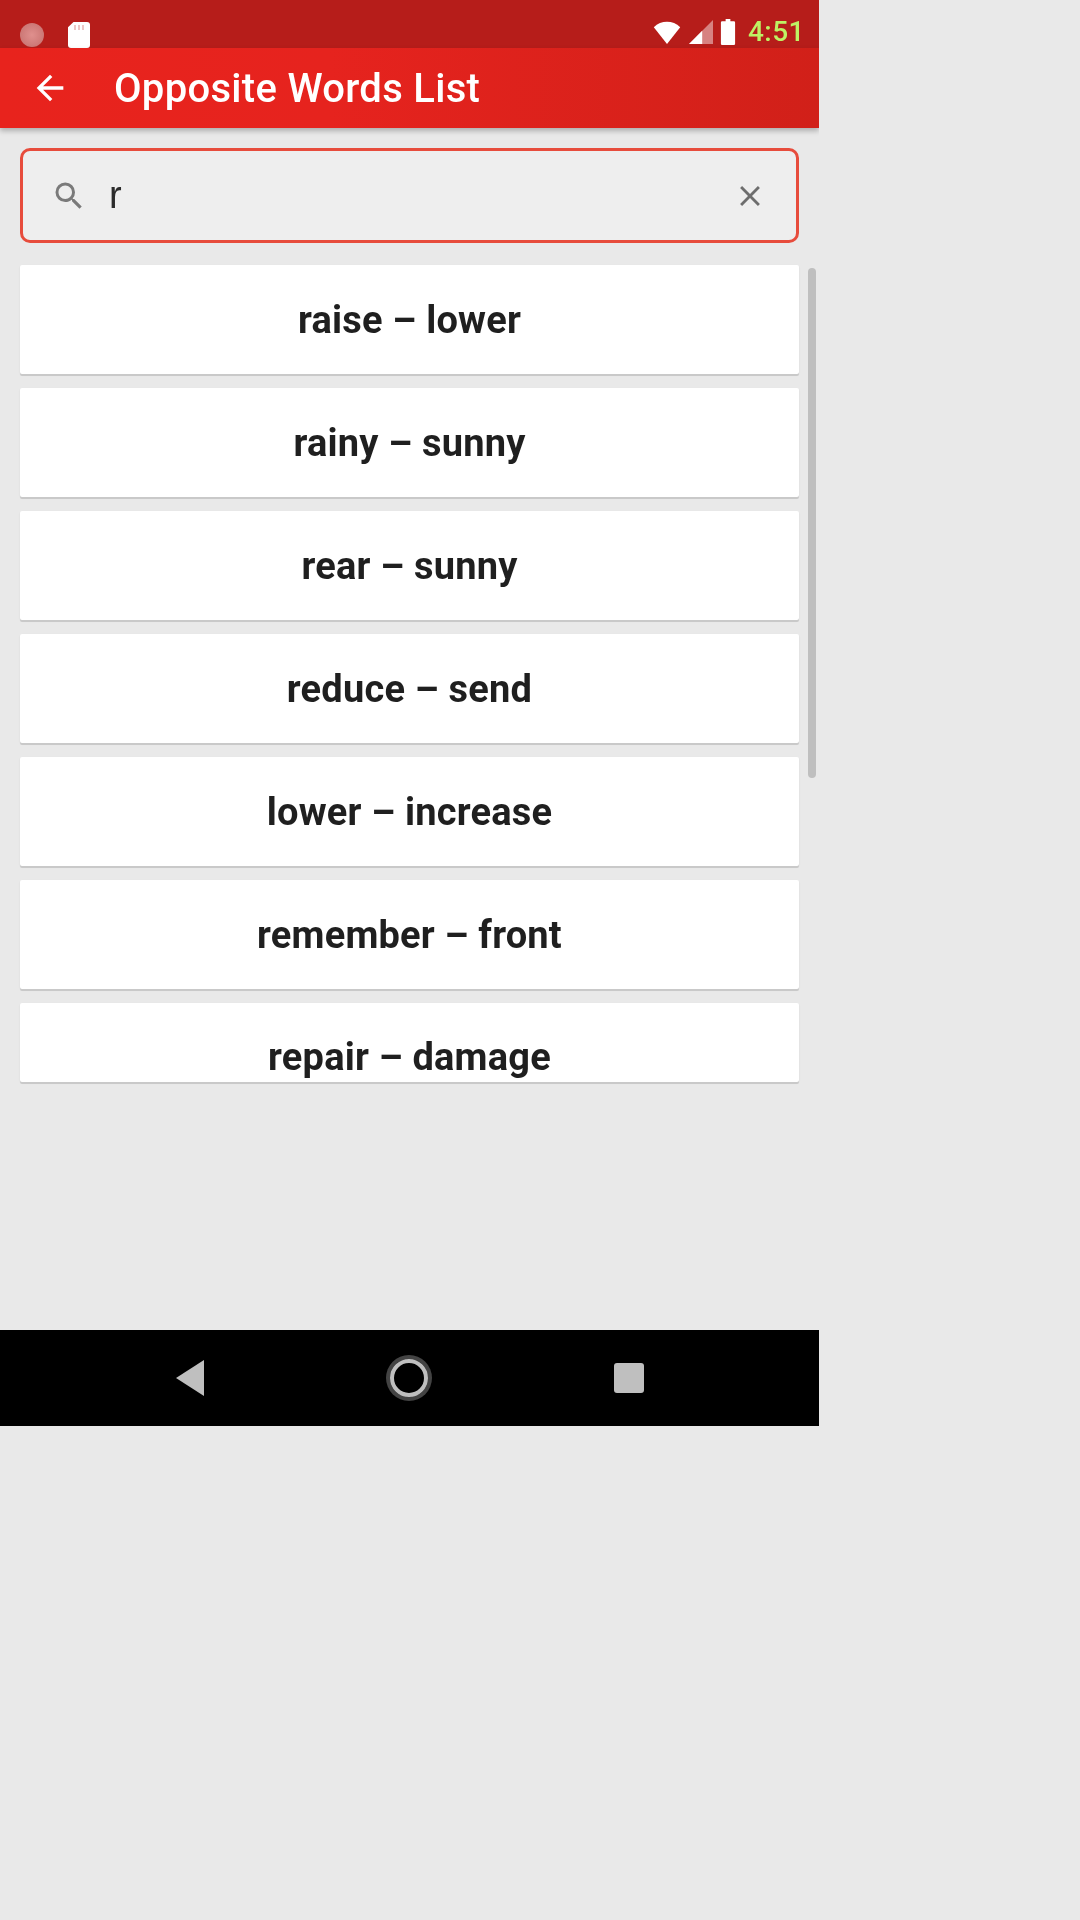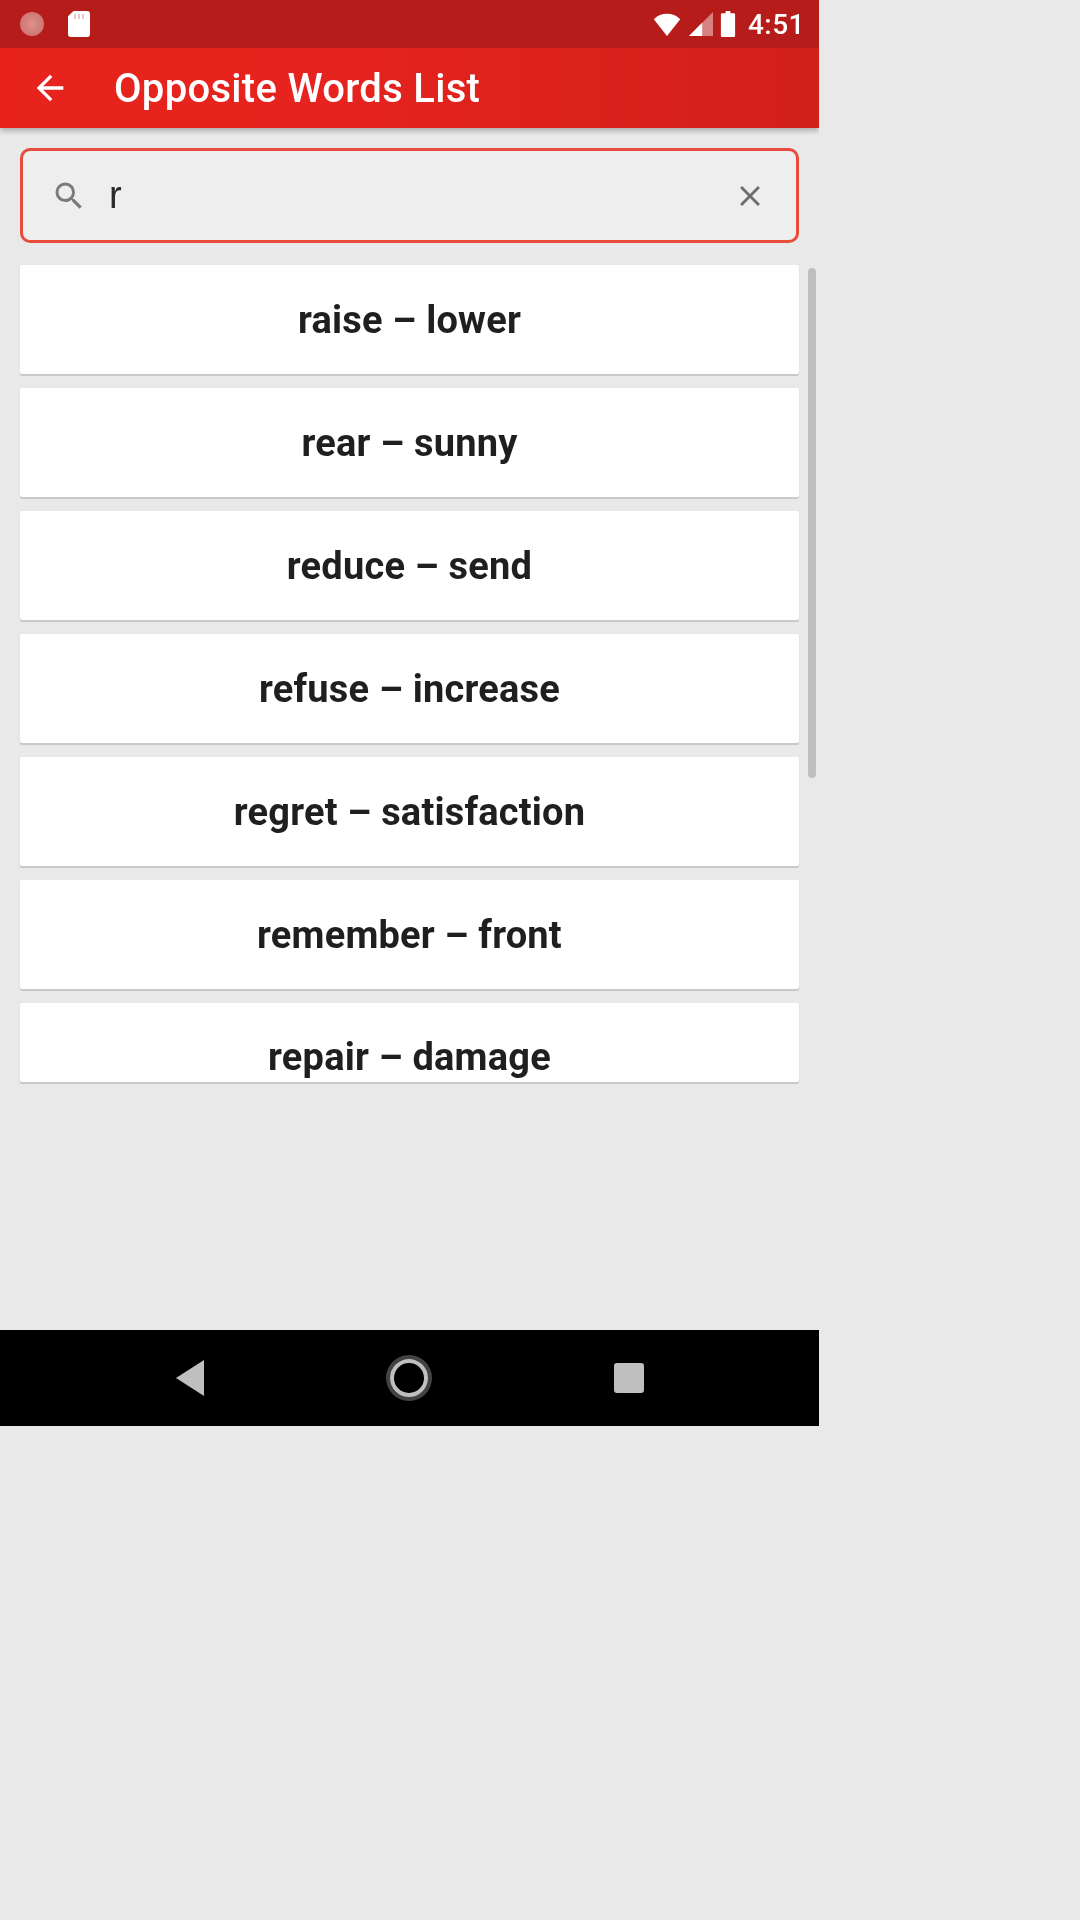--- a/index.html
+++ b/index.html
@@ -3,23 +3,23 @@
 <meta charset="utf-8">
 <style>
   * { margin: 0; padding: 0; box-sizing: border-box; }
   html, body { width: 819px; height: 1456px; font-family: Roboto, "Helvetica Neue", Arial, sans-serif; background: #e9e9e9; overflow: hidden; }
 
   
   .status-bar {
     height: 48px;
     background: #b61d1a;
     display: flex;
-    align-items: center;
+    align-items: flex-end;
     padding: 0 14px 0 20px;
-    color: #ffffff;
+    color: #bef264;
   }
   .status-left { display: flex; align-items: center; gap: 24px; }
   .status-spacer { flex: 1; }
   .status-right { display: flex; align-items: center; gap: 6px; }
   .status-time { font-size: 28px; font-weight: 500; letter-spacing: 0.5px; margin-left: 6px; }
 
   .ic-circle {
     width: 24px; height: 24px; border-radius: 50%;
     background: radial-gradient(circle, #e7a4a2 0%, #d38c8a 60%, #c77b79 100%);
     opacity: 0.85;
@@ -196,30 +196,30 @@
     </button>
   </div>
 
   <div class="scroll-hint"></div>
 
   <div class="list">
     <div class="card">
         <span class="card-text">raise – lower</span>
       </div>
     <div class="card">
+        <span class="card-text">rainy – sunny</span>
+      </div>
+    <div class="card">
         <span class="card-text">rear – sunny</span>
       </div>
     <div class="card">
         <span class="card-text">reduce – send</span>
       </div>
     <div class="card">
-        <span class="card-text">refuse – increase</span>
-      </div>
-    <div class="card">
-        <span class="card-text">regret – satisfaction</span>
+        <span class="card-text">lower – increase</span>
       </div>
     <div class="card">
         <span class="card-text">remember – front</span>
       </div>
     <div class="card cut">
         <span class="card-text">repair – damage</span>
       </div>
   </div>
 
 </div>

